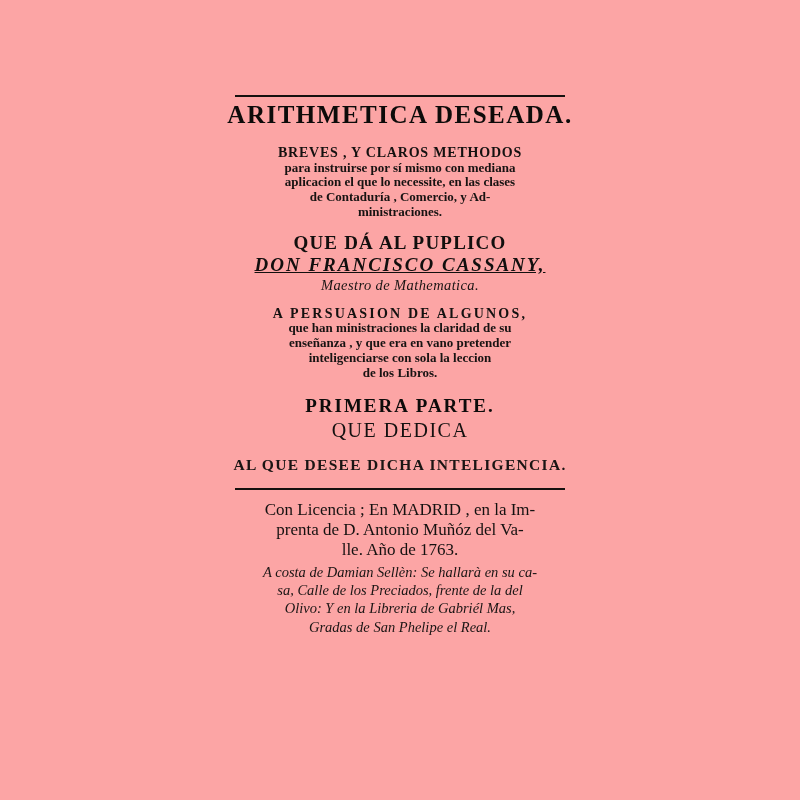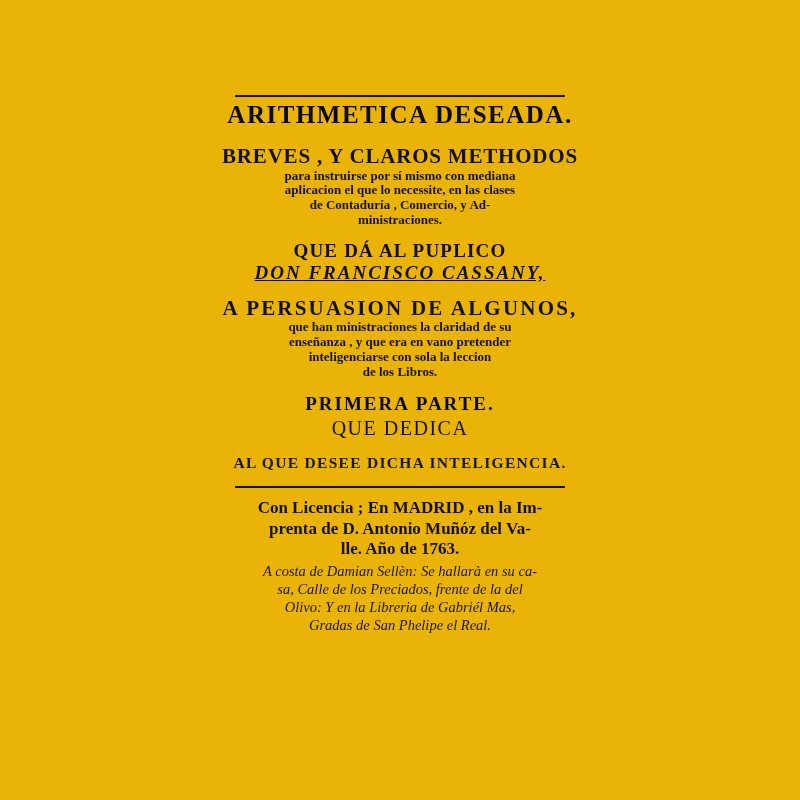--- a/index.html
+++ b/index.html
@@ -11,21 +11,21 @@
     width: 800px;
     height: 800px;
     font-family: "Liberation Serif", serif;
     color: #111111;
     overflow: hidden;
   }
   .page {
     position: relative;
     width: 800px;
     height: 800px;
-    background: #eab308;
+    background: #fca5a5;
   }
   .sheet {
     position: absolute;
     left: 200px;
     top: 95px;
     width: 400px;
     text-align: center;
   }
   .title-rule {
     width: 330px;
@@ -38,21 +38,21 @@
     letter-spacing: 1.5px;
     font-weight: 700;
     color: #0d0b0a;
     margin-bottom: 16px;
     white-space: nowrap;
   }
   .block {
     margin: 0 0 12px 0;
   }
   .lineA {
-    font-size: 21px;
+    font-size: 14px;
     letter-spacing: 0.8px;
     font-weight: 600;
     color: #141110;
     line-height: 1.12;
   }
   .lineB {
     font-size: 13px;
     color: #171312;
     line-height: 1.14;
     font-weight: 700;
@@ -104,21 +104,21 @@
     width: 330px;
     margin: 14px auto 10px auto;
     border-top: 2px solid #15110f;
   }
   .imprint {
     font-size: 17px;
     line-height: 1.2;
     color: #141110;
   }
   .imprint .em {
-    font-weight: 700;
+    font-weight: 400;
   }
   .colophon {
     margin-top: 2px;
     font-size: 14.5px;
     font-style: italic;
     line-height: 1.26;
     color: #1a1514;
   }
   .nowrap { white-space: nowrap; text-decoration: underline; }
 </style>
@@ -135,20 +135,21 @@
       <div class="lineA">BREVES , Y CLAROS METHODOS</div>
       <div class="lineB">para instruirse por sí mismo con mediana</div>
       <div class="lineB">aplicacion el que lo necessite, en las clases</div>
       <div class="lineB">de Contaduría , Comercio, y Ad-</div>
       <div class="lineB">ministraciones.</div>
     </div>
 
     <div class="block">
       <div class="heading-md">QUE DÁ AL PUPLICO</div>
       <div class="author nowrap">DON  FRANCISCO  CASSANY,</div>
+      <div class="small-ital">Maestro de Mathematica.</div>
     </div>
 
     <div class="block">
       <div class="lineA spaced">A PERSUASION DE ALGUNOS,</div>
       <div class="lineB">que han ministraciones la claridad de su</div>
       <div class="lineB">enseñanza , y que era en vano pretender</div>
       <div class="lineB">inteligenciarse con sola la leccion</div>
       <div class="lineB">de los Libros.</div>
     </div>
 

